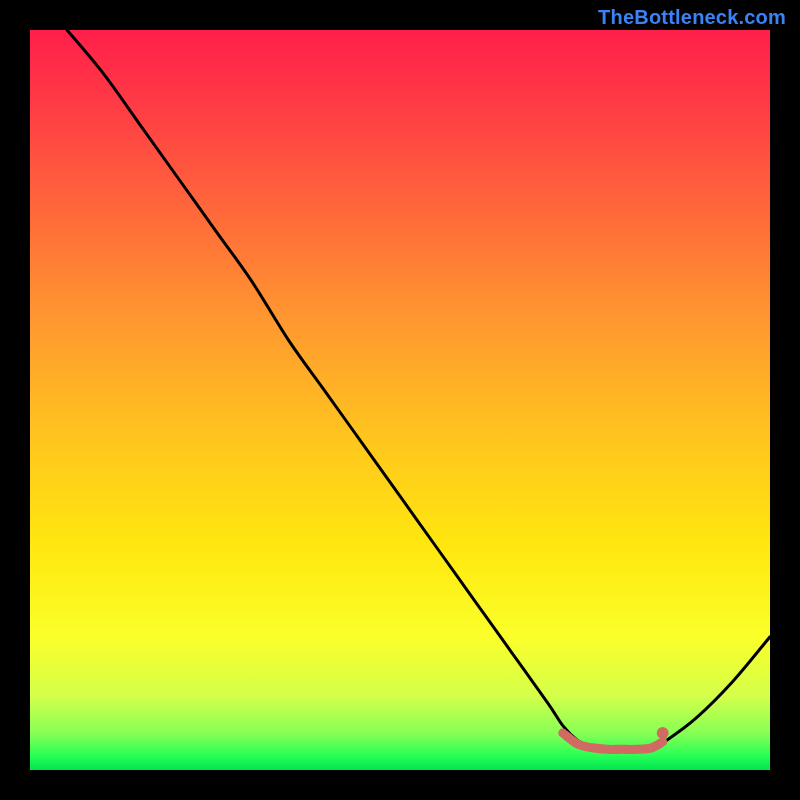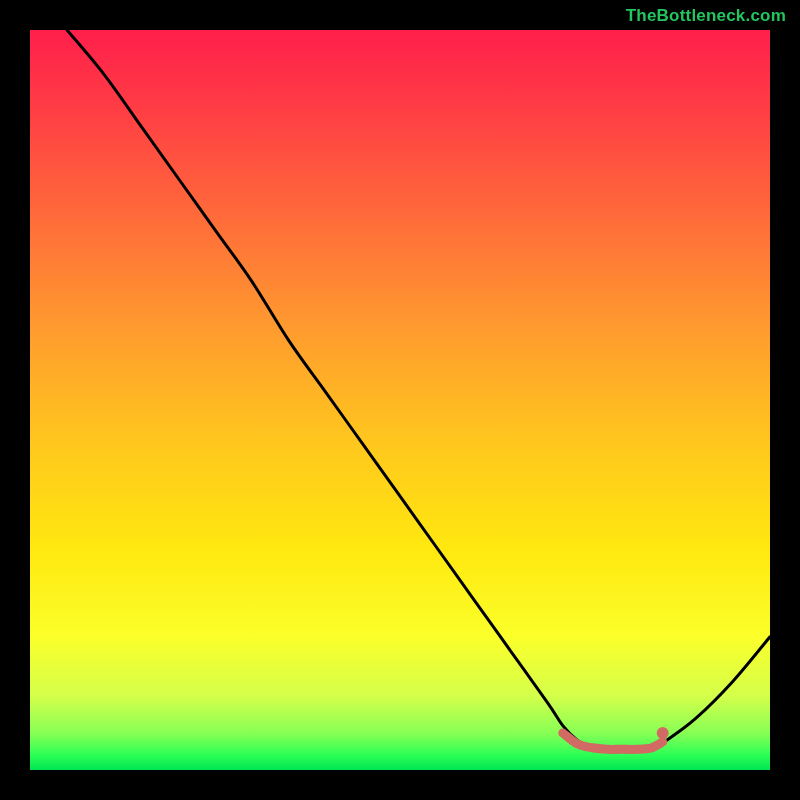--- a/index.html
+++ b/index.html
@@ -36,22 +36,22 @@
       #d4ff4a 90%,
       #88ff55 95%,
       #2bff55 98%,
       #00e552 100%
     );
   }
   .watermark {
     position: absolute;
     top: 6px;
     right: 14px;
-    color: #22c55e;
-    font-size: 17px;
+    color: #3b82f6;
+    font-size: 20px;
     font-weight: 600;
     letter-spacing: 0.2px;
     user-select: none;
   }
   svg.curve {
     position: absolute;
     left: 0;
     top: 0;
     width: 740px;
     height: 740px;

